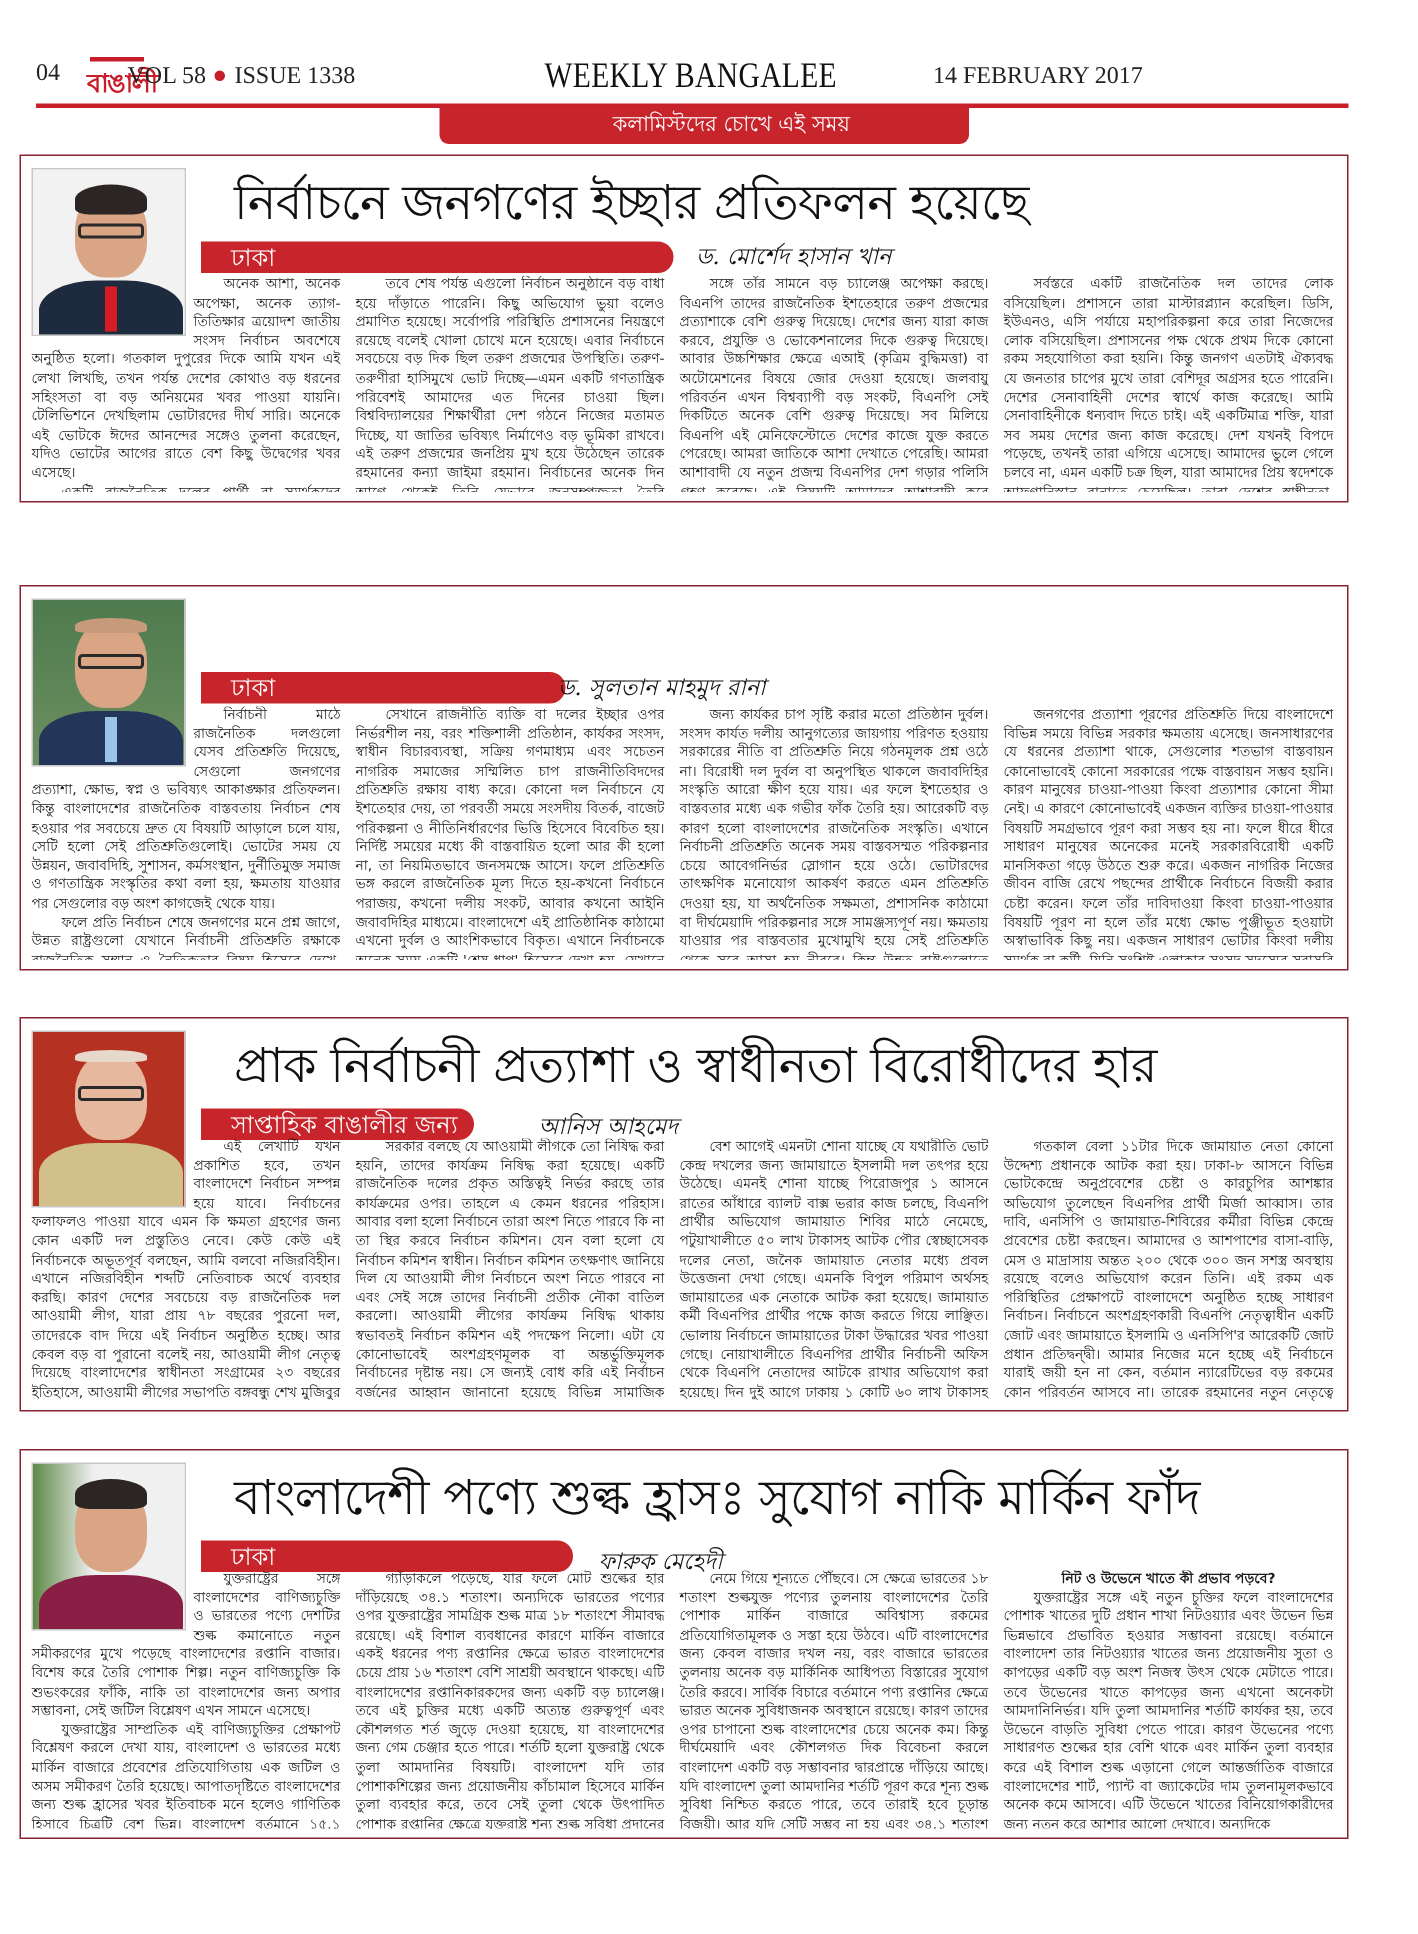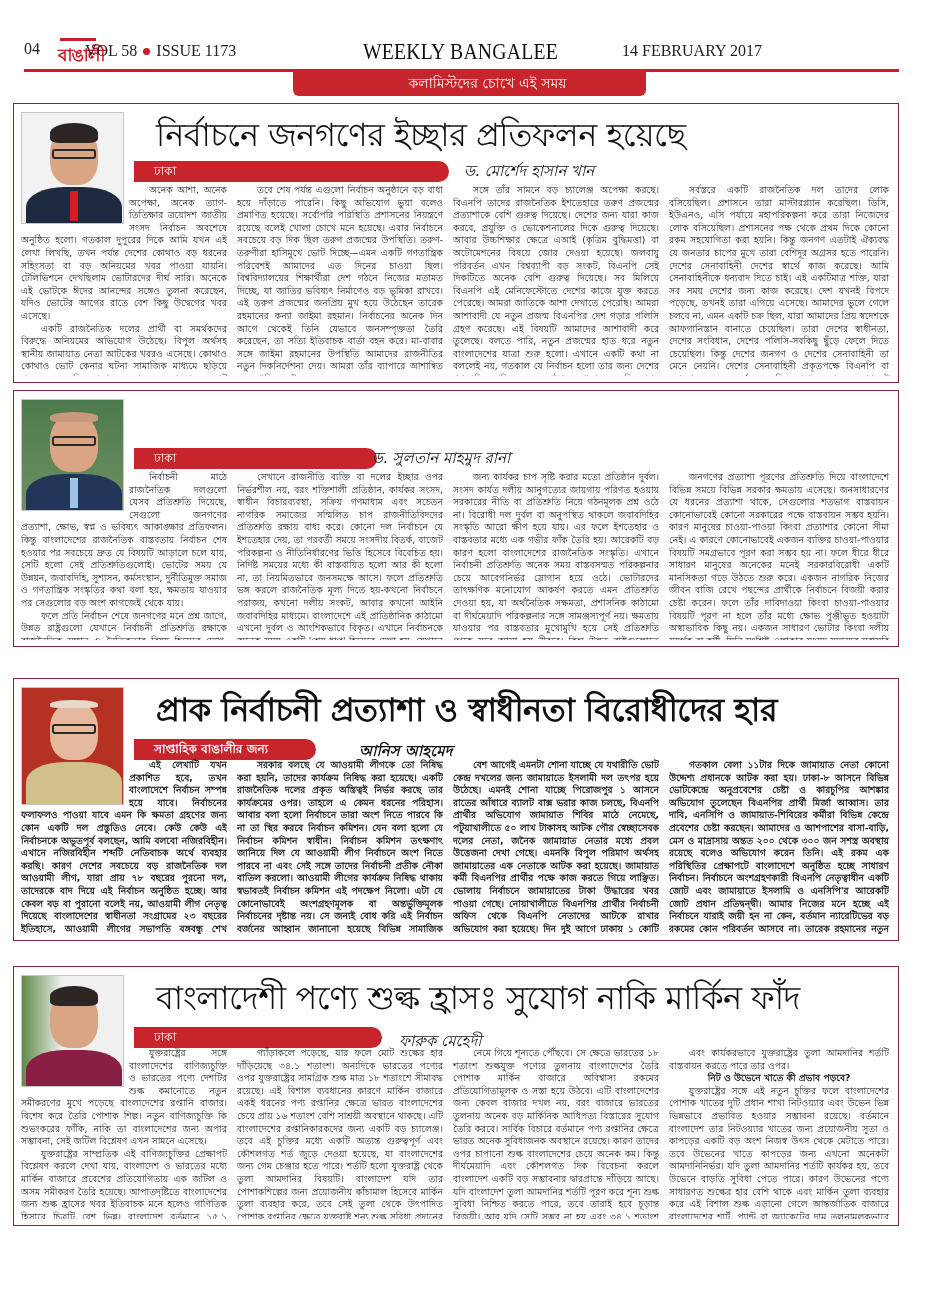--- a/index.html
+++ b/index.html
@@ -14,23 +14,23 @@
   .logo .logo-tag { position: absolute; left: 2px; top: 0; width: 36px; height: 3px; background: #c81e2a; }
   .vol { position: absolute; left: 63px; top: 4px; font-family: "Liberation Serif", serif; font-size: 16px; color: #222; }
   .vol .dot { display: inline-block; width: 7px; height: 7px; border-radius: 50%; background: #c81e2a; margin: 0 6px; vertical-align: middle; position: relative; top: -1px; }
   .pub-name { position: absolute; left: 341px; top: 0px; font-family: "Liberation Serif", serif; font-size: 24px; color: #111; letter-spacing: 0.3px; transform: scaleX(0.82); transform-origin: left top; }
   .date { position: absolute; left: 600px; top: 4px; font-family: "Liberation Serif", serif; font-size: 16px; color: #222; }
   .head-rule { position: absolute; left: 24px; top: 69px; width: 875px; height: 3px; background: #c81e2a; }
   .section-banner { position: absolute; left: 293px; top: 70px; width: 353px; height: 26px; background: #c8242b; border-radius: 0 0 6px 6px; color: #fff; font-family: "DejaVu Sans", sans-serif; font-size: 14px; text-align: center; line-height: 26px; padding-left: 36px; }
 
   
   .article { position: absolute; left: 13px; width: 886px; border: 1.5px solid #8a2230; background: #fff; }
-  .a1 { top: 103px; height: 280px; }
+  .a1 { top: 103px; height: 232px; }
   .a2 { top: 390px; height: 257px; }
-  .a3 { top: 678px; height: 263px; font-weight: bold; }
+  .a3 { top: 678px; height: 263px; }
   .a4 { top: 966px; height: 260px; }
 
   .photo { position: absolute; left: 7px; top: 8px; width: 103px; height: 112px; border: 1px solid #c6c6c6; overflow: hidden; }
   .a3 .photo { height: 118px; }
   .photo .bg { position: absolute; inset: 0; }
   .photo .head { position: absolute; left: 28px; top: 14px; width: 48px; height: 58px; border-radius: 45% 45% 40% 40%; background: #d9a585; }
   .photo .hair { position: absolute; left: 28px; top: 10px; width: 48px; height: 20px; border-radius: 50% 50% 20% 20%; background: #2b2524; }
   .photo .glasses { position: absolute; left: 30px; top: 36px; width: 44px; height: 10px; border: 2px solid #2a2a2a; border-radius: 3px; }
   .photo .body { position: absolute; left: 4px; top: 74px; width: 96px; height: 50px; border-radius: 40% 40% 0 0; }
   .photo .tie { position: absolute; left: 48px; top: 78px; width: 8px; height: 30px; background: #d81c23; }
@@ -42,21 +42,21 @@
   .a2 .photo .tie { background: #9bc4e6; }
   .a2 .photo .hair { background: #c89a7c; height: 10px; top: 12px; }
   .a3 .photo .bg { background: #b53222; }
   .a3 .photo .body { background: #d2c08a; }
   .a3 .photo .hair { background: #e7d8cc; height: 8px; top: 12px; }
   .a3 .photo .head { background: #e6b89e; }
   .a4 .photo .bg { background: linear-gradient(90deg, #5d8a46, #f0f0f0 40%); }
   .a4 .photo .body { background: #8a1f46; }
 
   .headline { position: absolute; left: 142px; top: 6px; font-family: "DejaVu Sans", sans-serif; font-size: 32px; color: #111; white-space: nowrap; letter-spacing: -0.5px; }
-  .loc-bar { position: absolute; left: 120px; top: 57px; height: 21px; background: #c8242b; color: #fff; font-family: "DejaVu Sans", sans-serif; font-size: 12px; line-height: 21px; padding-left: 20px; border-radius: 0 12px 12px 0; }
+  .loc-bar { position: absolute; left: 120px; top: 57px; height: 21px; background: #c8242b; color: #fff; font-family: "DejaVu Sans", sans-serif; font-size: 16px; line-height: 21px; padding-left: 20px; border-radius: 0 12px 12px 0; }
   .a1 .loc-bar { width: 315px; }
   .a2 .loc-bar { width: 243px; }
   .a3 .loc-bar { width: 182px; top: 60px; }
   .a4 .loc-bar { width: 248px; top: 60px; }
   .byline { position: absolute; top: 55px; font-family: "DejaVu Serif", serif; font-style: italic; font-size: 15px; color: #111; }
   .a1 .byline { left: 450px; }
   .a2 .byline { left: 358px; }
   .a3 .byline { left: 345px; top: 60px; }
   .a4 .byline { left: 385px; top: 62px; text-align: right; }
 
@@ -74,21 +74,21 @@
 </head>
 <body>
 
 <div class="masthead">
   <span class="page-no">04</span>
   <div class="logo">
     <span class="logo-tag"></span>
     <span class="logo-text">বাঙালী</span>
   </div>
   <span class="vol">
-    <span>VOL 58</span><span class="dot"></span><span>ISSUE 1173</span>
+    <span>VOL 58</span><span class="dot"></span><span>ISSUE 1338</span>
   </span>
   <span class="pub-name">WEEKLY BANGALEE</span>
   <span class="date">14 FEBRUARY 2017</span>
 </div>
 <div class="head-rule"></div>
 <div class="section-banner">কলামিস্টদের চোখে এই সময়</div>
 
 <div class="article a1">
   <div class="photo">
     <div class="bg"></div>
@@ -192,18 +192,17 @@
         <p>যুক্তরাষ্ট্রের সঙ্গে বাংলাদেশের বাণিজ্যচুক্তি ও ভারতের পণ্যে দেশটির শুল্ক কমানোতে নতুন সমীকরণের মুখে পড়েছে বাংলাদেশের রপ্তানি বাজার। বিশেষ করে তৈরি পোশাক শিল্প। নতুন বাণিজ্যচুক্তি কি শুভংকরের ফাঁকি, নাকি তা বাংলাদেশের জন্য অপার সম্ভাবনা, সেই জটিল বিশ্লেষণ এখন সামনে এসেছে।</p>
         <p>যুক্তরাষ্ট্রের সাম্প্রতিক এই বাণিজ্যচুক্তির প্রেক্ষাপট বিশ্লেষণ করলে দেখা যায়, বাংলাদেশ ও ভারতের মধ্যে মার্কিন বাজারে প্রবেশের প্রতিযোগিতায় এক জটিল ও অসম সমীকরণ তৈরি হয়েছে। আপাতদৃষ্টিতে বাংলাদেশের জন্য শুল্ক হ্রাসের খবর ইতিবাচক মনে হলেও গাণিতিক হিসাবে চিত্রটি বেশ ভিন্ন। বাংলাদেশ বর্তমানে ১৫.১ শতাংশ সাধারণ শুল্কের পাশাপাশি নতুন চুক্তির পর আরো ১৯ শতাংশ রেসিপ্রোকাল শুল্কের</p>
       </div>
     <div class="col col2">
         <p>গ্যাঁড়াকলে পড়েছে, যার ফলে মোট শুল্কের হার দাঁড়িয়েছে ৩৪.১ শতাংশ। অন্যদিকে ভারতের পণ্যের ওপর যুক্তরাষ্ট্রের সামগ্রিক শুল্ক মাত্র ১৮ শতাংশে সীমাবদ্ধ রয়েছে। এই বিশাল ব্যবধানের কারণে মার্কিন বাজারে একই ধরনের পণ্য রপ্তানির ক্ষেত্রে ভারত বাংলাদেশের চেয়ে প্রায় ১৬ শতাংশ বেশি সাশ্রয়ী অবস্থানে থাকছে। এটি বাংলাদেশের রপ্তানিকারকদের জন্য একটি বড় চ্যালেঞ্জ। তবে এই চুক্তির মধ্যে একটি অত্যন্ত গুরুত্বপূর্ণ এবং কৌশলগত শর্ত জুড়ে দেওয়া হয়েছে, যা বাংলাদেশের জন্য গেম চেঞ্জার হতে পারে। শর্তটি হলো যুক্তরাষ্ট্র থেকে তুলা আমদানির বিষয়টি। বাংলাদেশ যদি তার পোশাকশিল্পের জন্য প্রয়োজনীয় কাঁচামাল হিসেবে মার্কিন তুলা ব্যবহার করে, তবে সেই তুলা থেকে উৎপাদিত পোশাক রপ্তানির ক্ষেত্রে যুক্তরাষ্ট্র শূন্য শুল্ক সুবিধা প্রদানের ইঙ্গিত দিয়েছে। যদি বাংলাদেশ সফলভাবে এই সুযোগটি গ্রহণ করতে পারে, তবে ৩৪.১ শতাংশের বিশাল শুল্কের বোঝা পুরোপুরি</p>
       </div>
     <div class="col col3">
         <p>নেমে গিয়ে শূন্যতে পৌঁছবে। সে ক্ষেত্রে ভারতের ১৮ শতাংশ শুল্কযুক্ত পণ্যের তুলনায় বাংলাদেশের তৈরি পোশাক মার্কিন বাজারে অবিশ্বাস্য রকমের প্রতিযোগিতামূলক ও সস্তা হয়ে উঠবে। এটি বাংলাদেশের জন্য কেবল বাজার দখল নয়, বরং বাজারে ভারতের তুলনায় অনেক বড় মার্কিনিক আধিপত্য বিস্তারের সুযোগ তৈরি করবে। সার্বিক বিচারে বর্তমানে পণ্য রপ্তানির ক্ষেত্রে ভারত অনেক সুবিধাজনক অবস্থানে রয়েছে। কারণ তাদের ওপর চাপানো শুল্ক বাংলাদেশের চেয়ে অনেক কম। কিন্তু দীর্ঘমেয়াদি এবং কৌশলগত দিক বিবেচনা করলে বাংলাদেশ একটি বড় সম্ভাবনার দ্বারপ্রান্তে দাঁড়িয়ে আছে। যদি বাংলাদেশ তুলা আমদানির শর্তটি পূরণ করে শূন্য শুল্ক সুবিধা নিশ্চিত করতে পারে, তবে তারাই হবে চূড়ান্ত বিজয়ী। আর যদি সেটি সম্ভব না হয় এবং ৩৪.১ শতাংশ শুল্ক বহাল থাকে, তবে বাংলাদেশি পণ্য মার্কিন বাজারে ভারতের কাছে বড় ধরনের ক্ষতির সম্মুখীন হবে। তাই চূড়ান্ত সুবিধা কারা পাবে, তা এখন সম্পূর্ণ নির্ভর করছে বাংলাদেশ কতটা দ্রুত</p>
       </div>
     <div class="col col4">
-        <p>এবং কার্যকরভাবে যুক্তরাষ্ট্রের তুলা আমদানির শর্তটি বাস্তবায়ন করতে পারে তার ওপর।</p>
         <p class="subhead">নিট ও উভেনে খাতে কী প্রভাব পড়বে?</p>
         <p>যুক্তরাষ্ট্রের সঙ্গে এই নতুন চুক্তির ফলে বাংলাদেশের পোশাক খাতের দুটি প্রধান শাখা নিটওয়্যার এবং উভেন ভিন্ন ভিন্নভাবে প্রভাবিত হওয়ার সম্ভাবনা রয়েছে। বর্তমানে বাংলাদেশ তার নিটওয়্যার খাতের জন্য প্রয়োজনীয় সুতা ও কাপড়ের একটি বড় অংশ নিজস্ব উৎস থেকে মেটাতে পারে। তবে উভেনের খাতে কাপড়ের জন্য এখনো অনেকটা আমদানিনির্ভর। যদি তুলা আমদানির শর্তটি কার্যকর হয়, তবে উভেনে বাড়তি সুবিধা পেতে পারে। কারণ উভেনের পণ্যে সাধারণত শুল্কের হার বেশি থাকে এবং মার্কিন তুলা ব্যবহার করে এই বিশাল শুল্ক এড়ানো গেলে আন্তর্জাতিক বাজারে বাংলাদেশের শার্ট, প্যান্ট বা জ্যাকেটের দাম তুলনামূলকভাবে অনেক কমে আসবে। এটি উভেনে খাতের বিনিয়োগকারীদের জন্য নতুন করে আশার আলো দেখাবে। অন্যদিকে</p>
       </div>
   </div>
 </div>
 
 </body></html>

